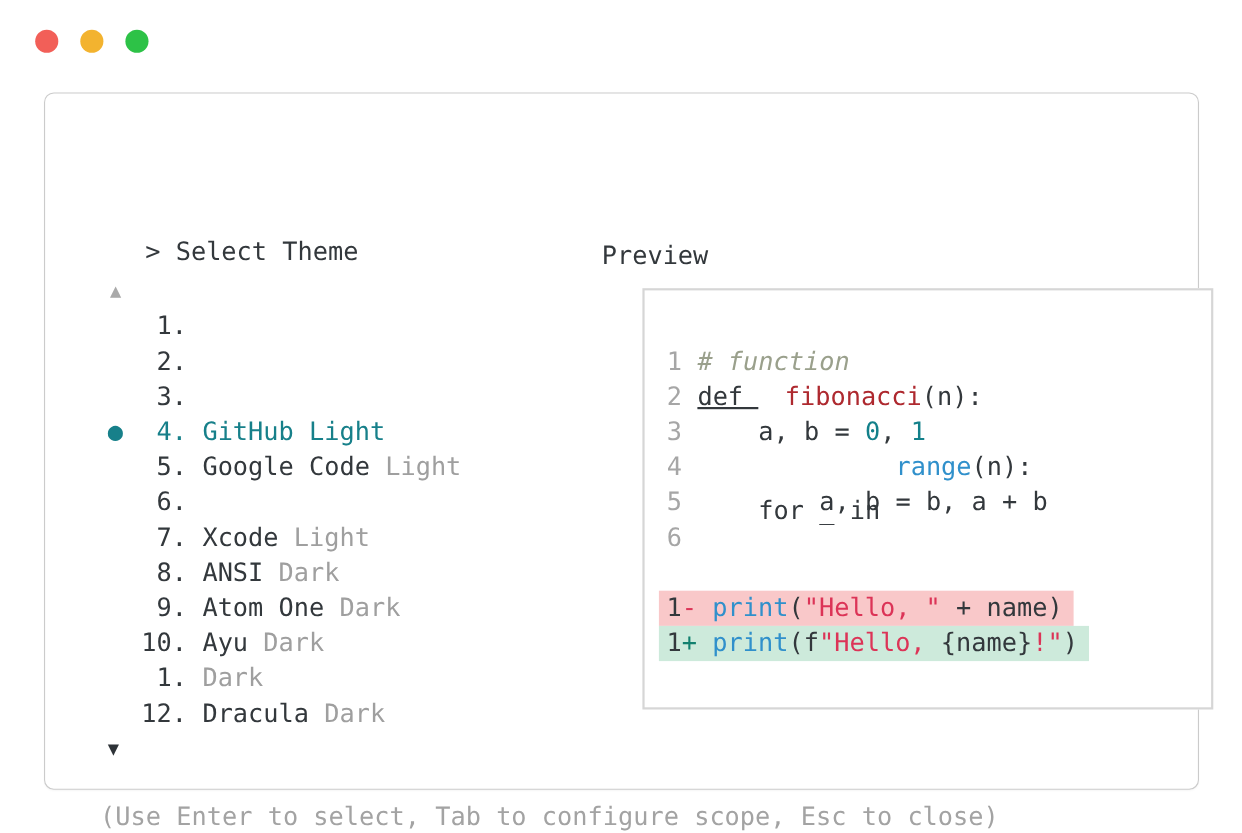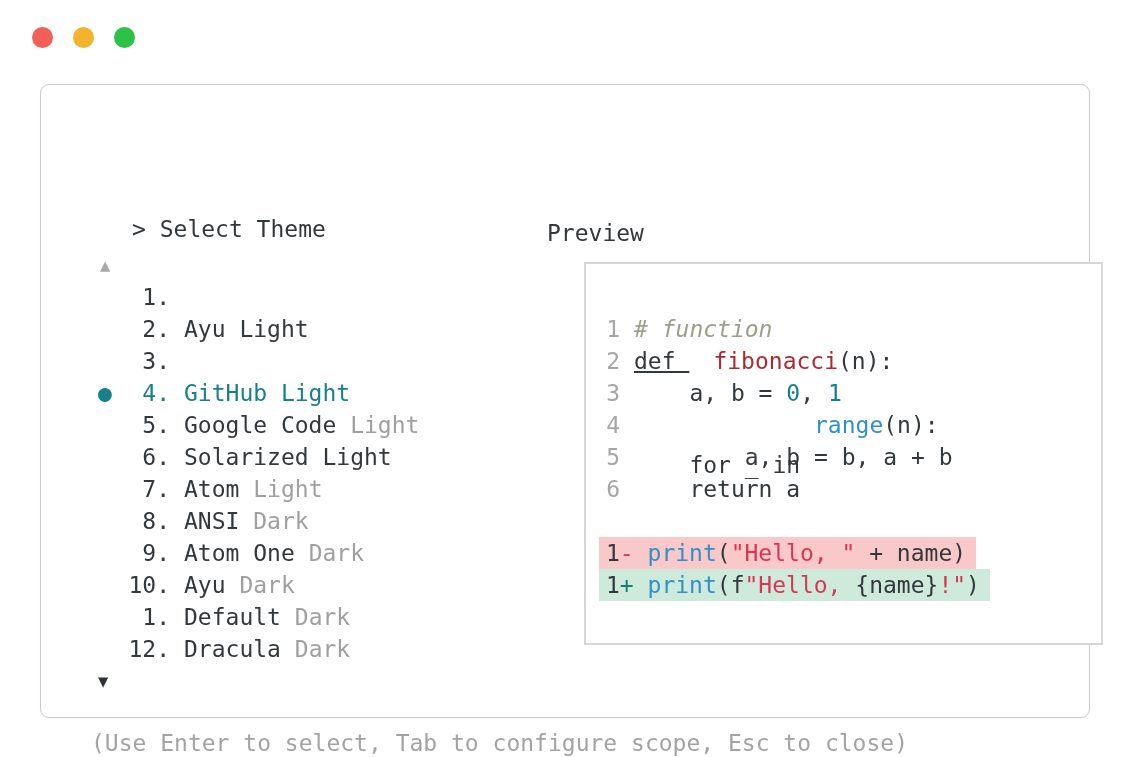--- a/index.html
+++ b/index.html
@@ -67,43 +67,43 @@
 <div class="panel">
 
   <div class="prompt-row row32">&gt; Select Theme</div>
 
   <div class="preview-label row32">Preview</div>
 
   <div class="scroll-up">▲</div>
 
   <div class="theme-list">
       <div class="list-row"><span class="bullet"></span><span class="num">1.</span></div>
-      <div class="list-row"><span class="bullet"></span><span class="num">2.</span><span class="name">Ayu Light</span></div>
+      <div class="list-row"><span class="bullet"></span><span class="num">2.</span></div>
       <div class="list-row"><span class="bullet"></span><span class="num">3.</span></div>
       <div class="list-row selected"><span class="bullet">●</span><span class="num">4.</span><span class="name">GitHub Light</span></div>
       <div class="list-row"><span class="bullet"></span><span class="num">5.</span><span class="name">Google Code </span><span class="dim">Light</span></div>
-      <div class="list-row"><span class="bullet"></span><span class="num">6.</span><span class="name">Solarized Light</span></div>
-      <div class="list-row"><span class="bullet"></span><span class="num">7.</span><span class="name">Atom </span><span class="dim">Light</span></div>
+      <div class="list-row"><span class="bullet"></span><span class="num">6.</span></div>
+      <div class="list-row"><span class="bullet"></span><span class="num">7.</span><span class="name">Xcode </span><span class="dim">Light</span></div>
       <div class="list-row"><span class="bullet"></span><span class="num">8.</span><span class="name">ANSI </span><span class="dim">Dark</span></div>
       <div class="list-row"><span class="bullet"></span><span class="num">9.</span><span class="name">Atom One </span><span class="dim">Dark</span></div>
       <div class="list-row"><span class="bullet"></span><span class="num">10.</span><span class="name">Ayu </span><span class="dim">Dark</span></div>
-      <div class="list-row"><span class="bullet"></span><span class="num">1.</span><span class="name">Default </span><span class="dim">Dark</span></div>
+      <div class="list-row"><span class="bullet"></span><span class="num">1.</span><span class="dim">Dark</span></div>
       <div class="list-row"><span class="bullet"></span><span class="num">12.</span><span class="name">Dracula </span><span class="dim">Dark</span></div>
     </div>
 
   <div class="scroll-down">▼</div>
 
   <div class="preview-box">
     <div class="code-area">
         <div class="code-line"><span class="ln">1</span><span class="code-seg" style="color: var(--c-comment); font-style: italic;"># function</span></div>
         <div class="code-line"><span class="ln">2</span><span class="code-seg" style="color: var(--c-text); text-decoration: underline;">def </span><span class="code-seg" style="color: var(--c-func); margin-left: 24px;">fibonacci</span><span class="code-seg" style="color: var(--c-text);">(n):</span></div>
         <div class="code-line"><span class="ln">3</span><span class="code-seg" style="color: var(--c-text);">    a, b = </span><span class="code-seg" style="color: var(--c-number);">0</span><span class="code-seg" style="color: var(--c-text);">, </span><span class="code-seg" style="color: var(--c-number);">1</span></div>
         <div class="code-line"><span class="ln">4</span><span class="code-seg" style="color: var(--c-text); margin-top: 40px;">    for _ in </span><span class="code-seg" style="color: var(--c-builtin);">range</span><span class="code-seg" style="color: var(--c-text);">(n):</span></div>
         <div class="code-line"><span class="ln">5</span><span class="code-seg" style="color: var(--c-text);">        a, b = b, a + b</span></div>
-        <div class="code-line"><span class="ln">6</span><span class="code-seg" style="color: var(--c-text);">    return a</span></div>
+        <div class="code-line"><span class="ln">6</span></div>
         <div class="spacer-line"></div>
         <div style="height: 32px;"><div class="diff-line removed"><span class="ln">1</span><span class="code-seg" style="color: var(--c-minus);">- </span><span class="code-seg" style="color: var(--c-builtin);">print</span><span class="code-seg" style="color: var(--c-text);">(</span><span class="code-seg" style="color: var(--c-string);">"Hello, "</span><span class="code-seg" style="color: var(--c-text);"> + name)</span></div></div>
         <div style="height: 32px;"><div class="diff-line added"><span class="ln">1</span><span class="code-seg" style="color: var(--c-plus);">+ </span><span class="code-seg" style="color: var(--c-builtin);">print</span><span class="code-seg" style="color: var(--c-text);">(f</span><span class="code-seg" style="color: var(--c-string);">"Hello, </span><span class="code-seg" style="color: var(--c-text);">{name}</span><span class="code-seg" style="color: var(--c-string);">!"</span><span class="code-seg" style="color: var(--c-text);">)</span></div></div>
       </div>
   </div>
 
   <div class="footer-hint">(Use Enter to select, Tab to configure scope, Esc to close)</div>
 </div>
 
 </body></html>

